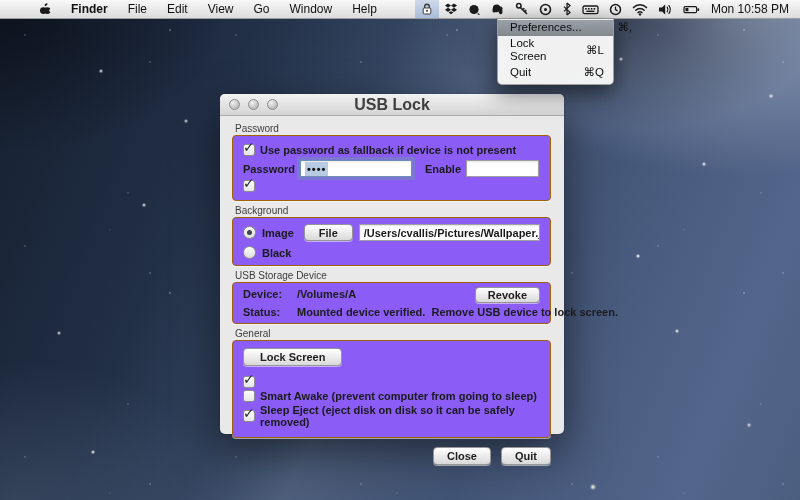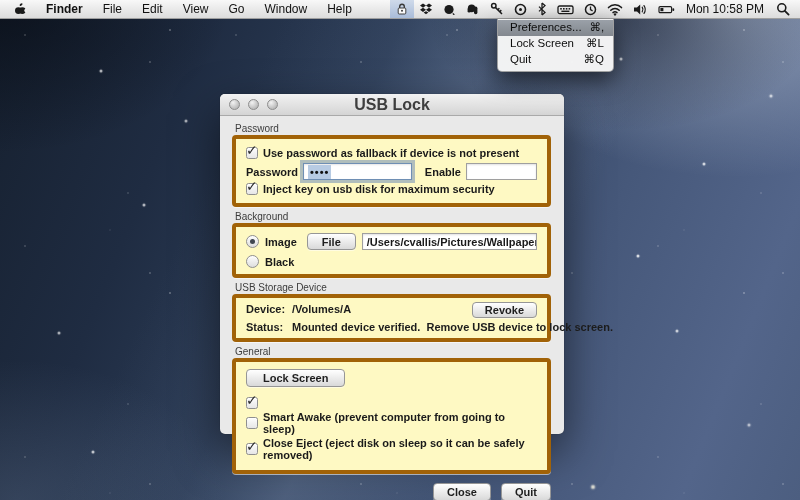--- a/index.html
+++ b/index.html
@@ -54,41 +54,41 @@
       100px 70px 1px .5px rgba(255,255,255,.75);
   }
 
   
   .menubar {
     position:absolute; left:0; top:0; width:800px; height:19px;
     background:linear-gradient(#f8f8f8,#dcdcdc);
     border-bottom:1px solid #9f9f9f;
     display:flex; align-items:center; font-size:12px; color:#111; z-index:30;
   }
-  .mb-left { display:flex; align-items:flex-start; height:100%; }
+  .mb-left { display:flex; align-items:flex-start; height:100%;padding-left:25px; }
   .apple { padding:0 9px 0 14px; display:flex; align-items:center; height:100%; }
   .mb-item { padding:0 10px; height:100%; display:flex; align-items:center; }
   .mb-item.active { font-weight:700; }
   .mb-right { margin-left:auto; display:flex; align-items:center; height:100%;padding-left:28px; }
   .status-item { height:100%; display:flex; align-items:center; padding:0 5px; }
   .status-item.open { background:linear-gradient(#cfdaea,#a9bcd9); }
   .clock { font-size:12px; padding:0 8px 0 6px; white-space:nowrap; }
   .spotlight { padding:0 12px 0 4px; display:flex; align-items:center; height:100%; }
   .micon { display:block; }
 
   
   .dropdown {
     position:absolute; left:497px; top:19px; width:117px; z-index:40;
     background:rgba(247,247,247,.97);
     border:1px solid rgba(40,40,40,.4); border-top:none;
     border-radius:0 0 5px 5px;
     box-shadow:0 8px 22px rgba(0,0,0,.55);
     padding:1px 0 3px; font-size:11.5px; color:#0d0d0d;
   }
-  .dd-item { display:flex; justify-content:space-between; align-items:center; padding:1px 9px 2px 12px; line-height:13px; }
+  .dd-item { display:flex; justify-content:space-between; align-items:center; padding:1px 9px 2px 12px; line-height:13px;gap:28px; }
   .dd-item.hl { background:linear-gradient(#9aa0a8,#83888f); }
   .dd-shortcut { margin-left:8px; }
 
   
   .window {
     position:absolute; left:220px; top:94px; width:344px; height:340px;
     background:#e9e9e9; border-radius:5px;
     box-shadow:0 18px 45px rgba(0,0,0,.55), 0 0 1px rgba(0,0,0,.5);
     z-index:20; font-size:11px; color:#1c1c1c;
   }
@@ -100,21 +100,21 @@
   }
   .lights { display:flex; gap:8px; margin-left:9px; }
   .light { width:11px; height:11px; border-radius:50%;
     background:radial-gradient(circle at 35% 30%, #f2f2f2, #c4c4c4 60%, #a8a8a8);
     border:1px solid #8d8d8d; }
   .win-title { position:absolute; left:0; right:0; text-align:center; font-size:16px; font-weight:700; color:#3e3e3e; }
 
   .content { padding:3px 13px 0 12px; }
   .group-label { font-size:10px; color:#3c3c3c; margin:4px 0 1px 3px; }
   .group-box {
-    border:4px solid #a16207; border-radius:4px; background:#fef9c3;
+    border:1px solid #a16207; border-radius:4px; background:#8b5cf6;
     box-shadow:0 1px 0 rgba(255,255,255,.55); padding:6px 10px;
   }
 
   .row { display:flex; align-items:center; }
   .lbl { font-weight:600; color:#1a1a1a; }
 
   
   .cbrow { margin:2px 0; gap:5px; }
   .checkbox { position:relative; width:12px; height:12px; flex:0 0 12px;
     background:linear-gradient(#fdfdfd,#e6e6e6); border:1px solid #8f8f8f; border-radius:2.5px;
@@ -139,21 +139,21 @@
   
   .btn { height:18px; padding:0 13px; font-size:11px; font-weight:600; color:#1e1e1e;
     background:linear-gradient(#ffffff,#eeeeee 45%,#d9d9d9);
     border:1px solid #969696; border-radius:4px;
     box-shadow:0 1px 0 rgba(255,255,255,.5); display:inline-flex; align-items:center; justify-content:center;
     font-family:inherit; }
 
   .pw-row { margin:4px 0 3px; gap:5px; }
   .bg-row1 { gap:6px; }
   .bg-row2 { gap:6px; margin-top:5px; }
-  .usb-row { gap:0;align-items:flex-end; }
+  .usb-row { gap:8px;align-items:flex-end; }
   .usb-label { font-weight:600; width:46px; flex:0 0 46px; }
   .usb-val { font-weight:600; }
 
   .footer { display:flex; justify-content:flex-end; gap:10px; margin-top:9px; }
 </style>
 </head>
 <body>
 
 <div class="desktop">
   <div class="bright-stars"></div>
@@ -319,21 +319,20 @@
           <div class="textfield focused" style="width:112px;">
             <span class="pw-selection">••••</span>
           </div>
           <span class="lbl" style="margin-left:8px;">Enable</span>
           <div class="textfield" style="width:73px;">
             <span></span>
           </div>
         </div>
         <div class="row cbrow">
           <span class="checkbox checked"></span>
-          <span class="lbl">Inject key on usb disk for maximum security</span>
         </div>
       </div>
     </div>
 
     <div class="group">
       <div class="group-label">Background</div>
       <div class="group-box">
         <div class="row bg-row1">
           <span class="radio selected"></span>
           <span class="lbl">Image</span>
@@ -370,21 +369,21 @@
         <button class="btn" style="margin:1px 0 8px; padding:0 16px;">Lock Screen</button>
         <div class="row cbrow">
           <span class="checkbox checked"></span>
         </div>
         <div class="row cbrow">
           <span class="checkbox"></span>
           <span class="lbl">Smart Awake (prevent computer from going to sleep)</span>
         </div>
         <div class="row cbrow">
           <span class="checkbox checked"></span>
-          <span class="lbl">Close Eject (eject disk on sleep so it can be safely removed)</span>
+          <span class="lbl">Sleep Eject (eject disk on disk so it can be safely removed)</span>
         </div>
       </div>
     </div>
 
     <div class="footer">
       <button class="btn">Close</button>
       <button class="btn">Quit</button>
     </div>
 
   </div>

